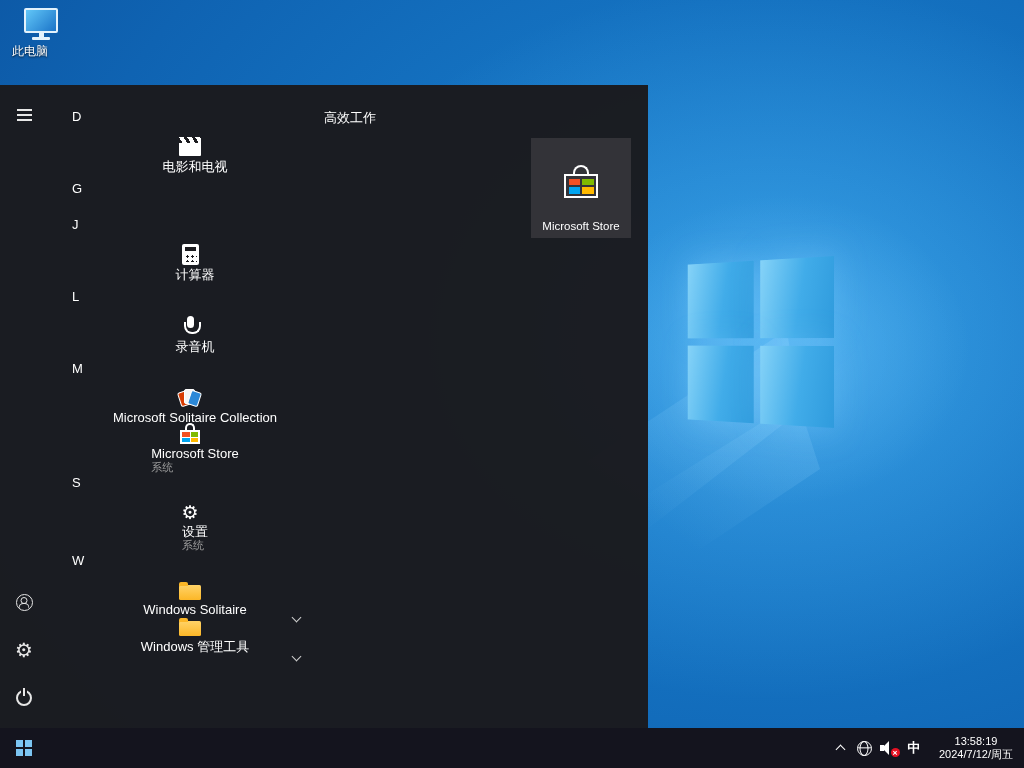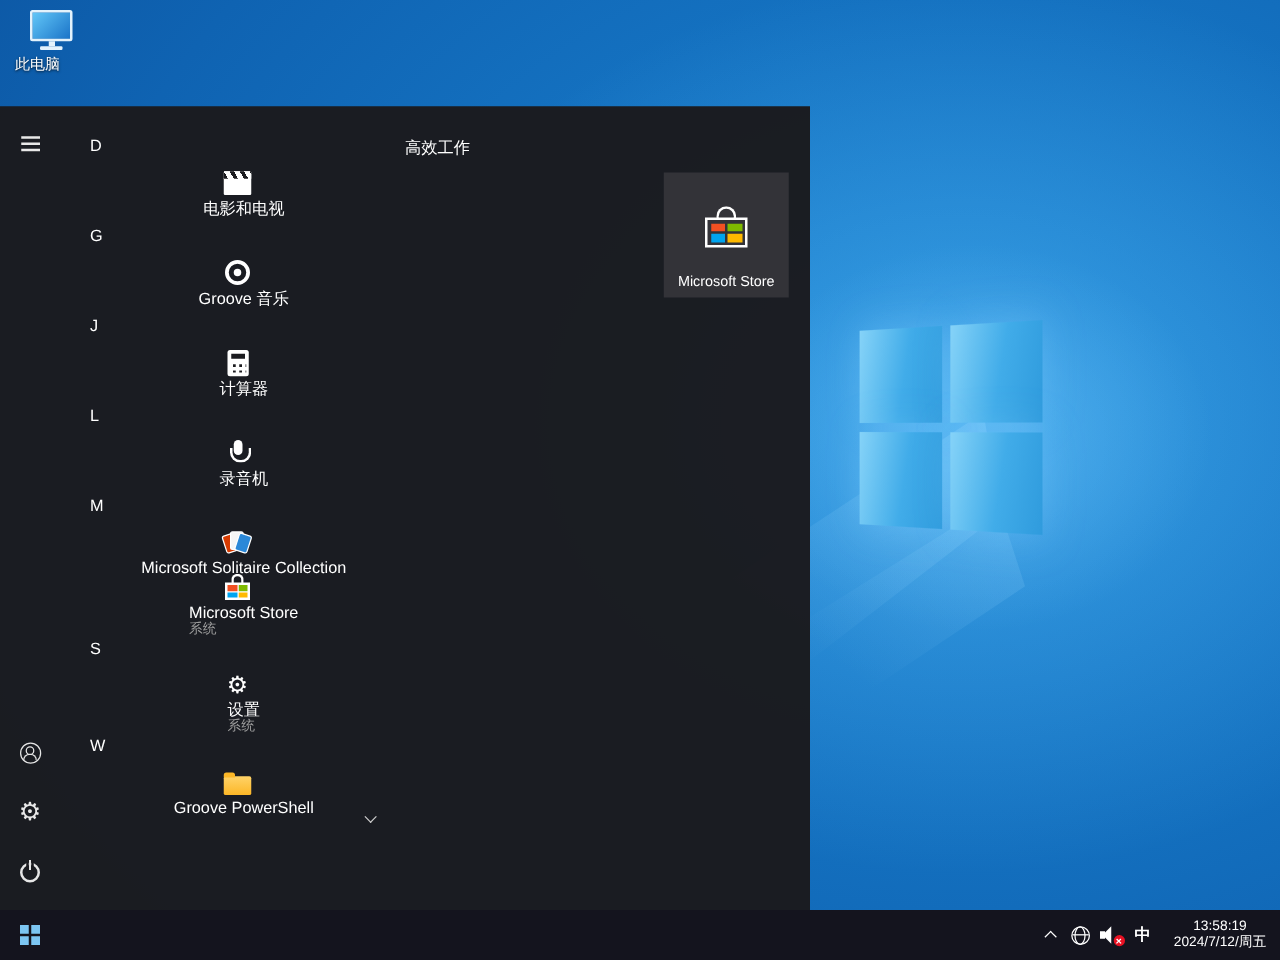--- a/index.html
+++ b/index.html
@@ -212,26 +212,20 @@
         <span class="icw">
             <span class="ic-movies"></span>
           </span>
         <span>电影和电视</span>
       </div>
 
       <div class="sm-letter">
         <span>G</span>
       </div>
 
-      <div class="sm-app">
-        <span class="icw">
-            <span class="ic-groove"></span>
-          </span>
-        <span>Groove 音乐</span>
-      </div>
 
       <div class="sm-letter">
         <span>J</span>
       </div>
 
       <div class="sm-app">
         <span class="icw">
             <span class="ic-calc"></span>
           </span>
         <span>计算器</span>
@@ -296,27 +290,36 @@
       </div>
 
       <div class="sm-letter">
         <span>W</span>
       </div>
 
       <div class="sm-app">
         <span class="icw">
             <span class="ic-folder"></span>
           </span>
-        <span>Groove PowerShell</span>
+        <span>Windows Solitaire</span>
         <span class="chev-wrap">
             <span class="chev"></span>
           </span>
       </div>
 
 
+      <div class="sm-app">
+        <span class="icw">
+            <span class="ic-folder"></span>
+          </span>
+        <span>Windows 管理工具</span>
+        <span class="chev-wrap">
+            <span class="chev"></span>
+          </span>
+      </div>
 
       <div class="sm-app">
         
         
         
       </div>
 
     </div>
 
     <div class="tile-group-title">高效工作</div>

